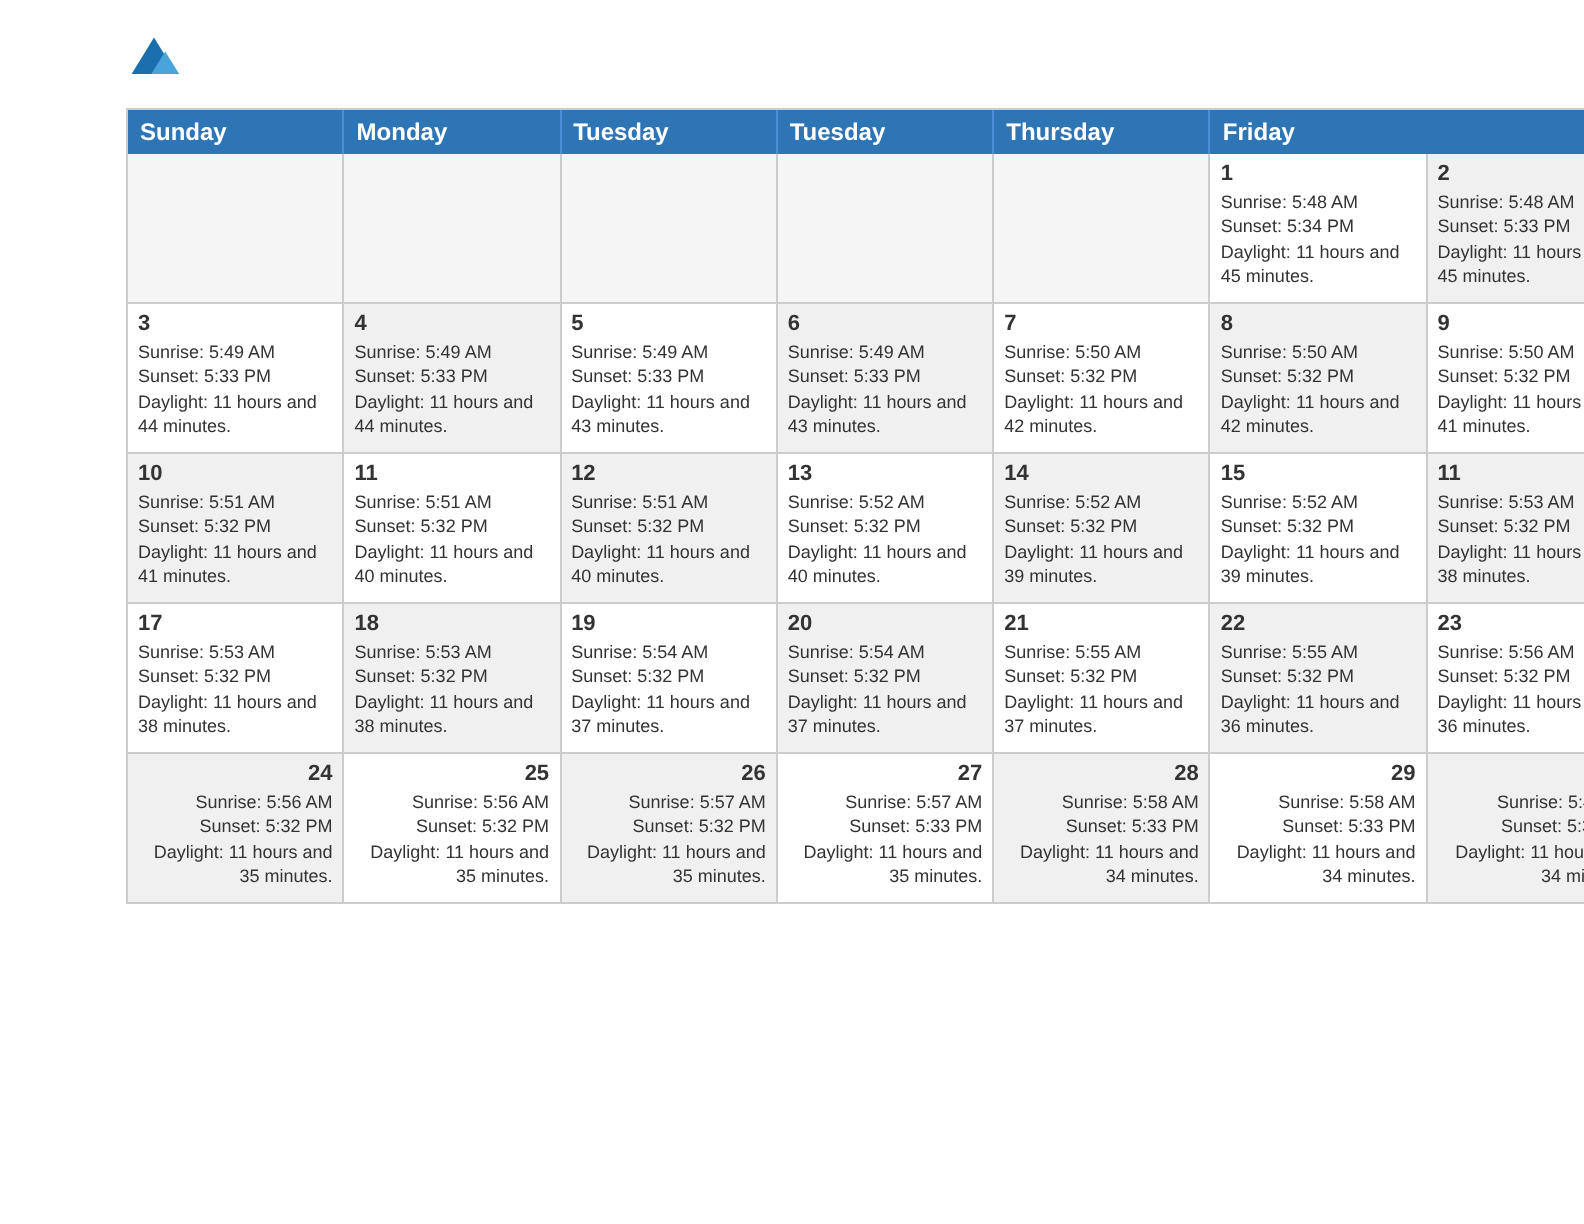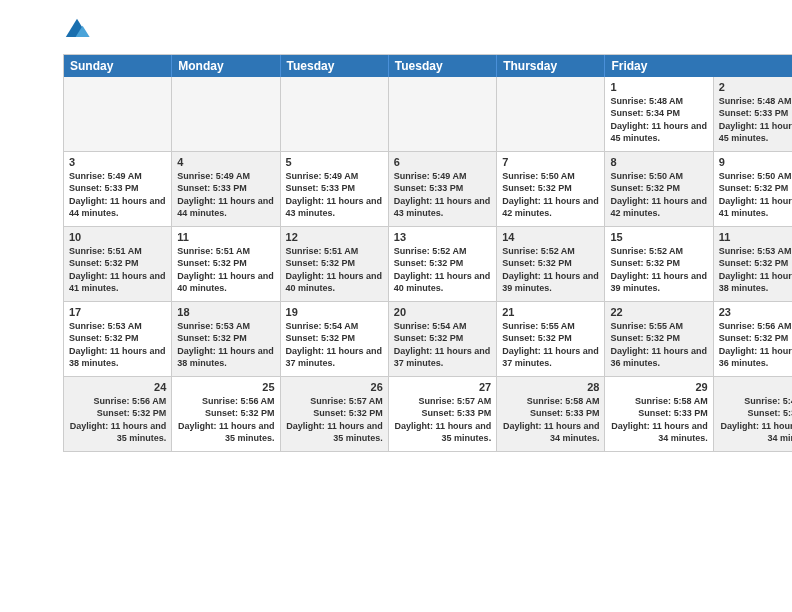--- a/index.html
+++ b/index.html
@@ -98,21 +98,20 @@
     .cal-cell.shaded { background: #f0f0f0; }
     .day-num {
       font-size: 11px;
       font-weight: bold;
       margin-bottom: 1px;
     }
     .day-info {
       font-size: 9px;
       color: #333;
       line-height: 1.35;
-      font-weight: bold;
     }
   </style>
 </head>
 <body>
 
 <div class="page">
   <div class="header">
     <div class="logo">
       <svg class="logo-icon" viewBox="0 0 40 40">
         <polygon points="20,4 36,30 4,30" fill="#1a6faf"></polygon>

